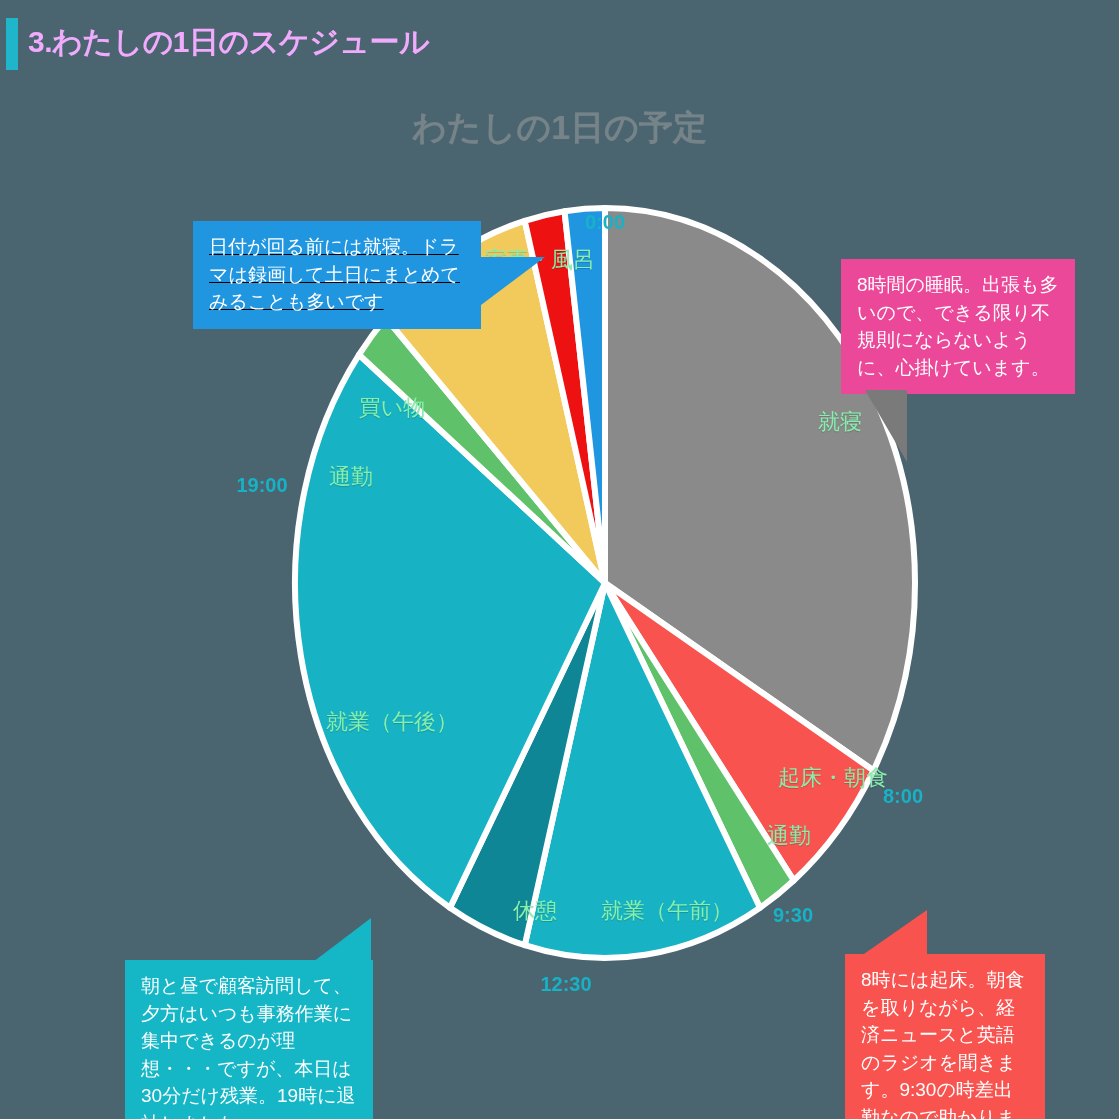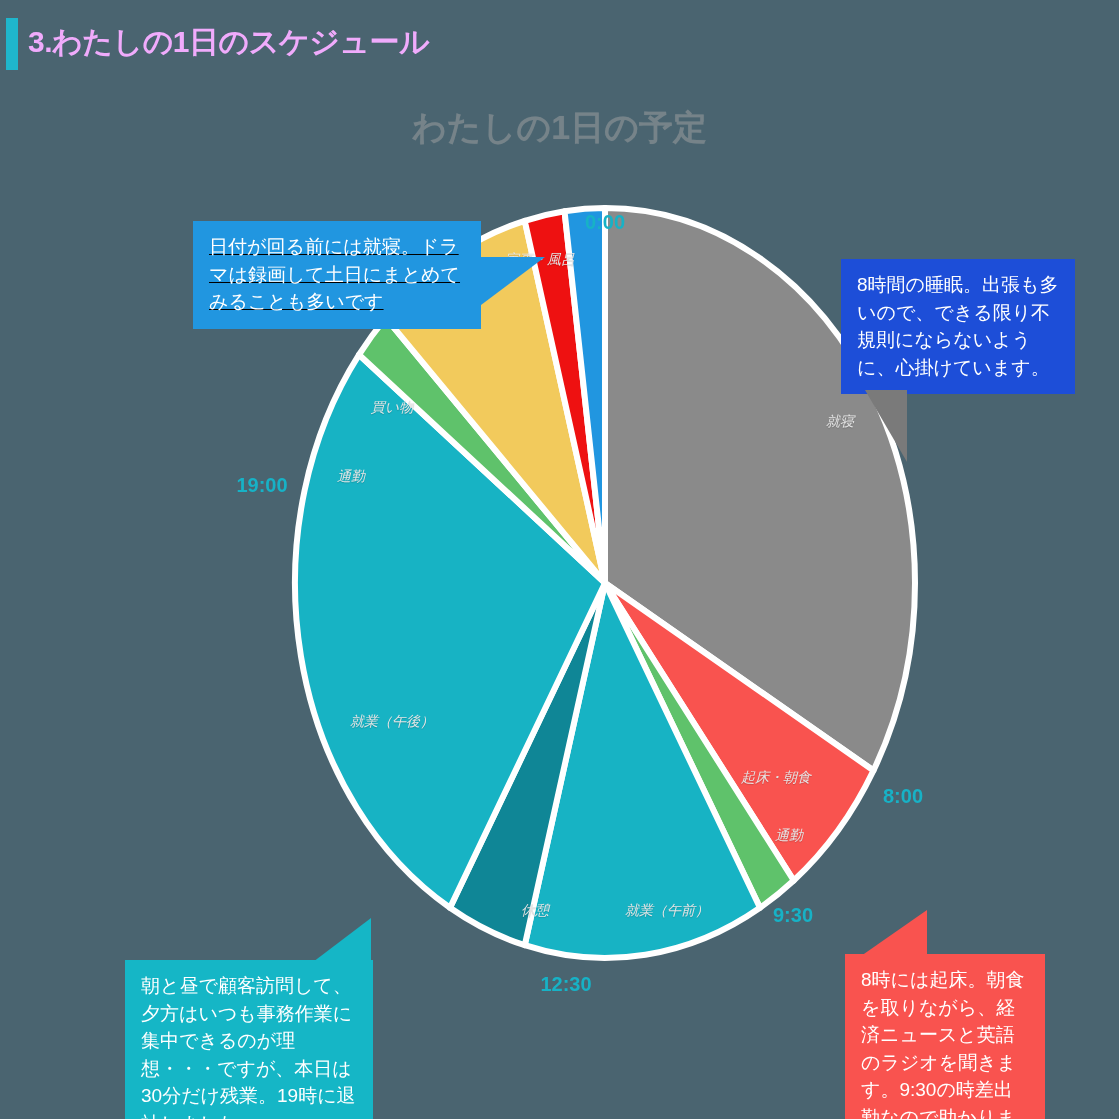--- a/index.html
+++ b/index.html
@@ -28,24 +28,23 @@
   #chart-wrap{position:absolute;left:0;top:88px;width:1119px;height:1031px;}
   #chart-title{
     position:absolute;left:0;top:17px;width:1119px;
     text-align:center;font-size:34px;font-weight:bold;
     color:rgba(120,132,138,0.92);
     text-shadow:0 0 1px rgba(255,255,255,.12);
     white-space:nowrap;
   }
   #pie-svg{position:absolute;left:0;top:0;}
   .slice-label{
-    position:absolute;color:#e5e5e5;font-size:14px;
+    position:absolute;color:#86efac;font-size:22px;
     white-space:nowrap;transform:translate(-50%,-50%);
     text-shadow:0 1px 1px rgba(0,0,0,.18);
-    font-style:italic;
   }
   .time-label{
     position:absolute;color:#17b2c6;font-size:20px;font-weight:bold;
     white-space:nowrap;transform:translate(-50%,-50%);
   }
   
   .callout{position:absolute;box-sizing:border-box;}
   .callout .body{
     color:#ffffff;font-size:19px;line-height:1.45;
     padding:12px 14px 13px 16px;box-sizing:border-box;
@@ -56,21 +55,21 @@
   #callout-sleep-night{left:193px;top:133px;width:288px;text-decoration:underline;}
   #callout-sleep-night .body{background:#2196e0;}
   #callout-sleep-night .tail{
     left:288px;top:36px;
     border-top:0 solid transparent;
     border-left:64px solid #2196e0;
     border-bottom:48px solid transparent;
   }
 
   #callout-sleep{left:841px;top:171px;width:234px;}
-  #callout-sleep .body{background:#1d4ed8;}
+  #callout-sleep .body{background:#ec4899;}
   #callout-sleep .tail{
     left:24px;top:131px;
     border-left:0 solid transparent;
     border-right:42px solid #7a7a7a;
     border-bottom:72px solid transparent;
   }
 
   #callout-shopping{left:98px;top:255px;width:246px;}
   #callout-shopping .body{background:#f2ca5c;}
   #callout-shopping .tail{
@@ -122,21 +121,21 @@
         <path d="M 605 495 L 450.00 819.76 A 310 375 0 0 1 359.06 266.71 Z" fill="#17b3c4" stroke="#ffffff" stroke-width="6" stroke-linejoin="round"></path>
         <path d="M 605 495 L 359.06 266.71 A 310 375 0 0 1 385.80 229.83 Z" fill="#5fc26b" stroke="#ffffff" stroke-width="6" stroke-linejoin="round"></path>
         <path d="M 605 495 L 385.80 229.83 A 310 375 0 0 1 524.77 132.78 Z" fill="#f2ca5c" stroke="#ffffff" stroke-width="6" stroke-linejoin="round"></path>
         <path d="M 605 495 L 524.77 132.78 A 310 375 0 0 1 564.54 123.21 Z" fill="#ee1111" stroke="#ffffff" stroke-width="6" stroke-linejoin="round"></path>
         <path d="M 605 495 L 564.54 123.21 A 310 375 0 0 1 605.00 120.00 Z" fill="#2196e0" stroke="#ffffff" stroke-width="6" stroke-linejoin="round"></path>
       </g>
   </svg>
 
   <div id="slice-labels">
       <div class="slice-label" style="left: 840px; top: 334px;">就寝</div>
-      <div class="slice-label" style="left: 776px; top: 690px;">起床・朝食</div>
+      <div class="slice-label" style="left: 833px; top: 690px;">起床・朝食</div>
       <div class="slice-label" style="left: 789px; top: 748px;">通勤</div>
       <div class="slice-label" style="left: 667px; top: 823px;">就業（午前）</div>
       <div class="slice-label" style="left: 535px; top: 823px;">休憩</div>
       <div class="slice-label" style="left: 392px; top: 634px;">就業（午後）</div>
       <div class="slice-label" style="left: 351px; top: 389px;">通勤</div>
       <div class="slice-label" style="left: 392px; top: 320px;">買い物</div>
       <div class="slice-label" style="left: 451px; top: 227px;">夕食</div>
       <div class="slice-label" style="left: 540px; top: 172px;">家事・風呂</div>
     </div>
   <div id="time-labels">

